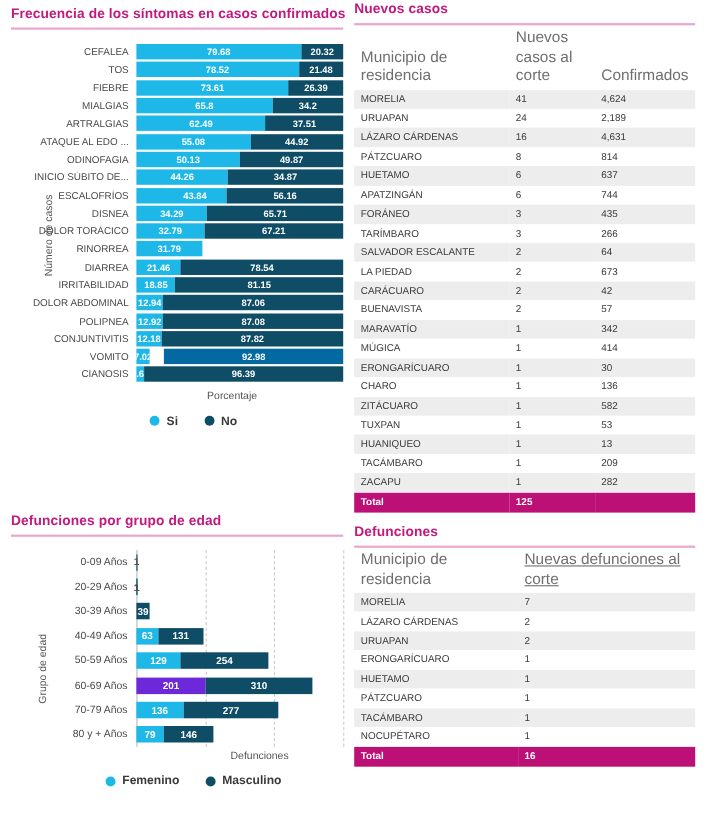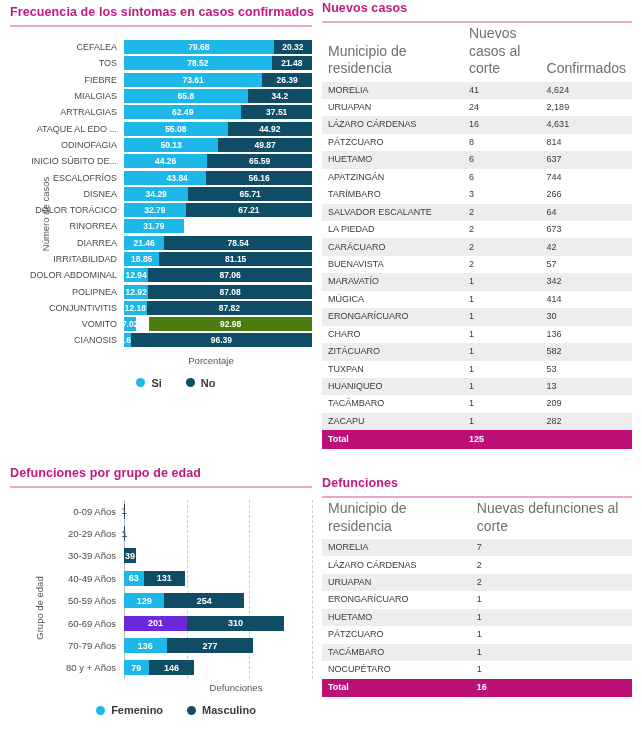--- a/index.html
+++ b/index.html
@@ -116,21 +116,21 @@
   table.data tbody tr.odd { background: #ededed; }
   table.data tbody tr.even { background: #ffffff; }
   tr.total-row td {
     background: #bd1077; color: #ffffff;
     font-weight: bold; font-size: 9px; padding: 3.6px 6px;
   }
   .col-muni { width: 48%; }
   .col-mid  { width: 26%; }
   .col-last { width: 26%; }
   .col-d-muni { width: 48%; }
-  .col-d-val { width: 52%; }
+  .col-d-val { width: 52%; text-decoration: underline; }
 </style>
 </head>
 <body>
 
 <div class="page">
 
   <div class="panel" id="symptoms-panel">
     <div class="panel-title">Frecuencia de los síntomas en casos confirmados</div>
     <div class="panel-rule"></div>
 
@@ -183,21 +183,21 @@
             <div class="bar-label">ODINOFAGIA</div>
             <div class="bar-track">
               <div class="seg seg-si" style="width: 50.13%; background: rgb(30, 184, 232);">50.13</div>
               <div class="seg seg-no" style="width: 49.87%; background: rgb(15, 76, 102);">49.87</div>
             </div>
           </div>
           <div class="bar-row">
             <div class="bar-label">INICIO SÚBITO DE...</div>
             <div class="bar-track">
               <div class="seg seg-si" style="width: 44.26%; background: rgb(30, 184, 232);">44.26</div>
-              <div class="seg seg-no" style="width: 55.74%; background: rgb(15, 76, 102);">65.59</div>
+              <div class="seg seg-no" style="width: 55.74%; background: rgb(15, 76, 102);">34.87</div>
             </div>
           </div>
           <div class="bar-row">
             <div class="bar-label">ESCALOFRÍOS</div>
             <div class="bar-track">
               <div class="seg seg-si" style="width: 43.84%; background: rgb(30, 184, 232); padding-left: 24px;">43.84</div>
               <div class="seg seg-no" style="width: 56.16%; background: rgb(15, 76, 102);">56.16</div>
             </div>
           </div>
           <div class="bar-row">
@@ -253,21 +253,21 @@
             <div class="bar-label">CONJUNTIVITIS</div>
             <div class="bar-track">
               <div class="seg seg-si" style="width: 12.18%; background: rgb(30, 184, 232);">12.18</div>
               <div class="seg seg-no" style="width: 87.82%; background: rgb(15, 76, 102);">87.82</div>
             </div>
           </div>
           <div class="bar-row">
             <div class="bar-label">VOMITO</div>
             <div class="bar-track">
               <div class="seg seg-si" style="width: 7.02%; background: rgb(30, 184, 232);">7.02</div>
-              <div class="seg seg-no" style="width: 92.98%; background: #4d7c0f; margin-left: 13px;">92.98</div>
+              <div class="seg seg-no" style="width: 92.98%; background: #0369a1; margin-left: 13px;">92.98</div>
             </div>
           </div>
           <div class="bar-row">
             <div class="bar-label">CIANOSIS</div>
             <div class="bar-track">
               <div class="seg seg-si" style="width: 3.61%; background: rgb(30, 184, 232);">3.61</div>
               <div class="seg seg-no" style="width: 96.39%; background: rgb(15, 76, 102);">96.39</div>
             </div>
           </div>
         </div>
@@ -406,20 +406,25 @@
           <tr class="odd">
             <td>HUETAMO</td>
             <td>6</td>
             <td>637</td>
           </tr>
           <tr class="even">
             <td>APATZINGÁN</td>
             <td>6</td>
             <td>744</td>
           </tr>
+          <tr class="odd">
+            <td>FORÁNEO</td>
+            <td>3</td>
+            <td>435</td>
+          </tr>
           <tr class="even">
             <td>TARÍMBARO</td>
             <td>3</td>
             <td>266</td>
           </tr>
           <tr class="odd">
             <td>SALVADOR ESCALANTE</td>
             <td>2</td>
             <td>64</td>
           </tr>

